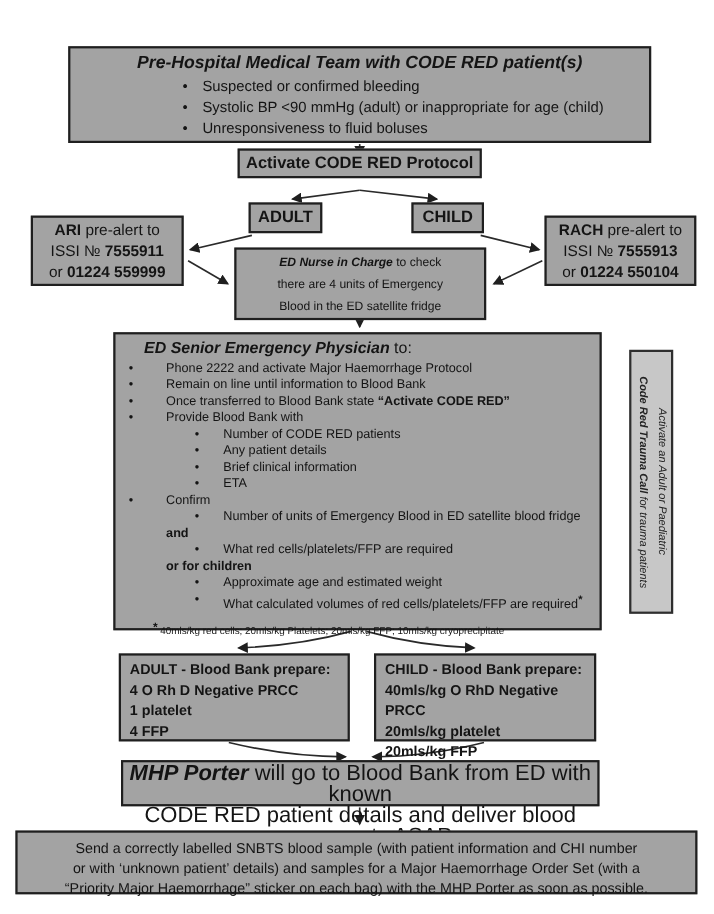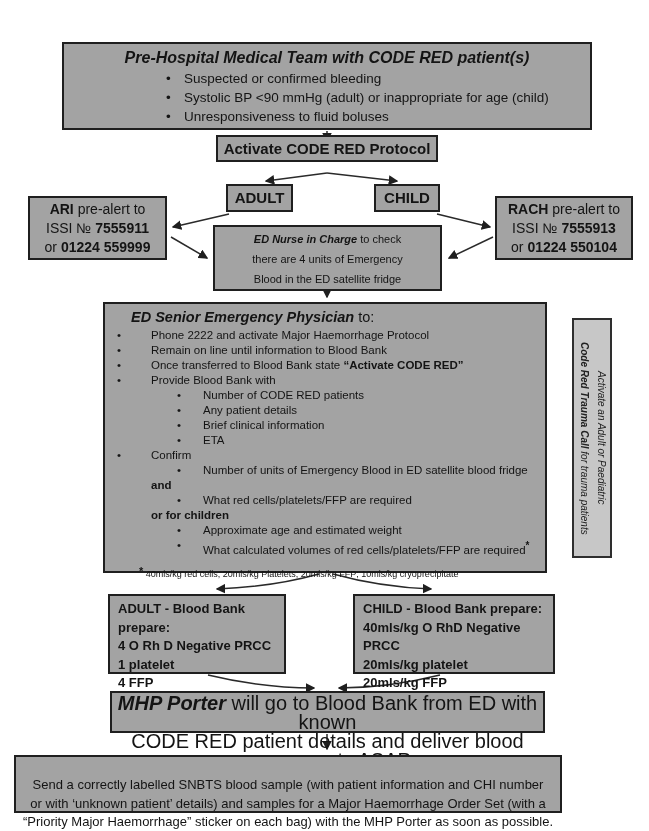--- a/index.html
+++ b/index.html
@@ -38,26 +38,26 @@
   #physician .l2 .dot{margin-left:66px;width:26px;flex:none;}
   #physician .plain{margin-left:40px;font-weight:bold;}
   #physician sup{font-weight:bold;font-size:10px;}
   #physician .footnote{font-size:9px;margin-left:28px;margin-top:6px;}
   #physician .footnote .star{font-weight:bold;font-size:11px;vertical-align:2px;}
 
   #sidebar{left:572px;top:318px;width:40px;height:240px;background:#c7c7c7;border:2px solid #2e2e2e;}
   #sidebar .vtext{writing-mode:vertical-rl;width:100%;height:100%;text-align:center;font-size:10px;line-height:17px;font-style:italic;color:#222;}
 
   #adult-prepare,#child-prepare{font-size:13px;font-weight:bold;line-height:18.5px;padding:4px 8px;}
-  #adult-prepare{left:108px;top:594px;width:178px;height:80px;}
-  #child-prepare{left:340px;top:594px;width:202px;height:80px;margin-left:13px;}
+  #adult-prepare{left:108px;top:594px;width:210px;height:80px;}
+  #child-prepare{left:340px;top:594px;width:202px;height:80px;}
 
   #porter{left:110px;top:691px;width:435px;height:42px;font-size:20px;line-height:19px;text-align:center;padding-top:1px;}
 
-  #final{left:14px;top:755px;width:548px;height:58px;font-size:13px;line-height:18.5px;text-align:center;padding-top:19px;}
+  #final{left:14px;top:755px;width:620px;height:58px;font-size:13px;line-height:18.5px;text-align:center;padding-top:5px;}
 </style>
 </head>
 <body>
 
 <svg id="arrows" viewBox="0 0 649 831" xmlns="http://www.w3.org/2000/svg">
   <defs>
     <marker id="ah" viewBox="0 0 10 10" refX="8.5" refY="5" markerWidth="6.5" markerHeight="6.5" orient="auto">
       <path d="M0,0 L10,5 L0,10 z" fill="#1f1f1f"></path>
     </marker>
   </defs>

